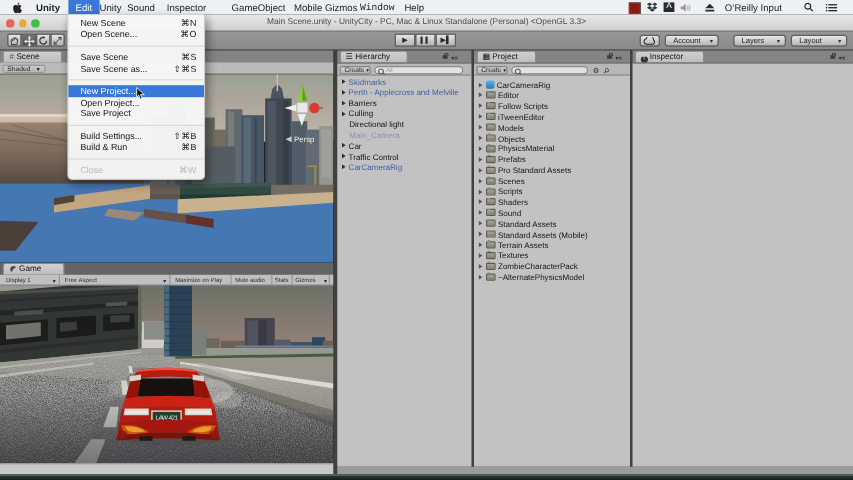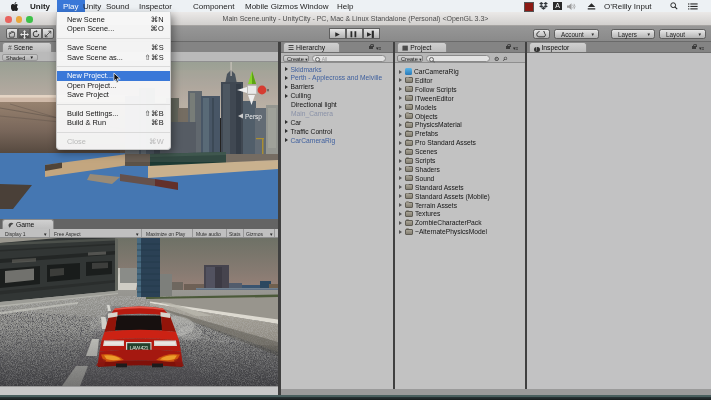--- a/index.html
+++ b/index.html
@@ -60,27 +60,27 @@
   .disabled{color:#b8b8b8;}
 </style>
 </head>
 <body>
 
 <div id="menubar" class="abs">
   <svg class="abs" style="left:11px;top:1.5px" width="8" height="9" viewBox="0 0 10 12">
     <path fill="#222" d="M7.6 6.3c0-1.5 1.2-2.2 1.3-2.3-.7-1-1.8-1.2-2.2-1.2-.9-.1-1.8.6-2.3.6-.5 0-1.2-.6-2-.6-1 0-2 .6-2.5 1.5-1.1 1.9-.3 4.7.8 6.2.5.8 1.1 1.6 1.9 1.6.8 0 1.1-.5 2-.5s1.2.5 2 .5 1.4-.7 1.9-1.5c.6-.9.8-1.7.8-1.8 0 0-1.6-.6-1.7-2.5zM6.1 1.8c.4-.5.7-1.2.6-1.8-.6 0-1.3.4-1.7.9-.4.4-.7 1.1-.6 1.8.7 0 1.3-.4 1.7-.9z"></path>
   </svg>
   <div class="mi" style="left:30px;font-weight:bold;">Unity</div>
-  <div class="mi hl" style="left:57px;padding:0 6px;">Play</div>
+  <div class="mi hl" style="left:57px;padding:0 6px;">Edit</div>
   <div class="mi" style="left:83px;">Unity</div>
   <div class="mi" style="left:106px;">Sound</div>
   <div class="mi" style="left:139px;">Inspector</div>
-  <div class="mi" style="left:193px;">Component</div>
+  <div class="mi" style="left:193px;">GameObject</div>
   <div class="mi" style="left:245px;">Mobile Gizmos</div>
-  <div class="mi" style="left:300px;">Window</div>
+  <div class="mi" style="left:300px;font-family:Liberation Mono, monospace;">Window</div>
   <div class="mi" style="left:337px;">Help</div>
   <div class="abs" style="left:524px;top:2px;width:8px;height:8px;background:#8c1a14;border:0.5px solid #555;"></div>
   <svg class="abs" style="left:539px;top:2px" width="9" height="8" viewBox="0 0 12 11">
     <path fill="#30353a" d="M3 0L6 2 3 4 0 2zM9 0l3 2-3 2-3-2zM0 6l3-2 3 2-3 2zM6 6l3-2 3 2-3 2zM3 8.6l3-2 3 2L6 10.6z"></path>
   </svg>
   <div class="abs" style="left:553px;top:2px;width:9px;height:8px;background:#2a2a2a;color:#fff;font-size:7px;line-height:8.5px;text-align:center;">A</div>
   <svg class="abs" style="left:567px;top:2.5px" width="9" height="7" viewBox="0 0 12 9">
     <path fill="#9a9a9a" d="M0 3h2.5L6 0v9L2.5 6H0z"></path>
     <path stroke="#9a9a9a" fill="none" stroke-width="1" d="M7.5 2.2a3.5 3.5 0 010 4.6M9.3 1a5.6 5.6 0 010 7"></path>
   </svg>

